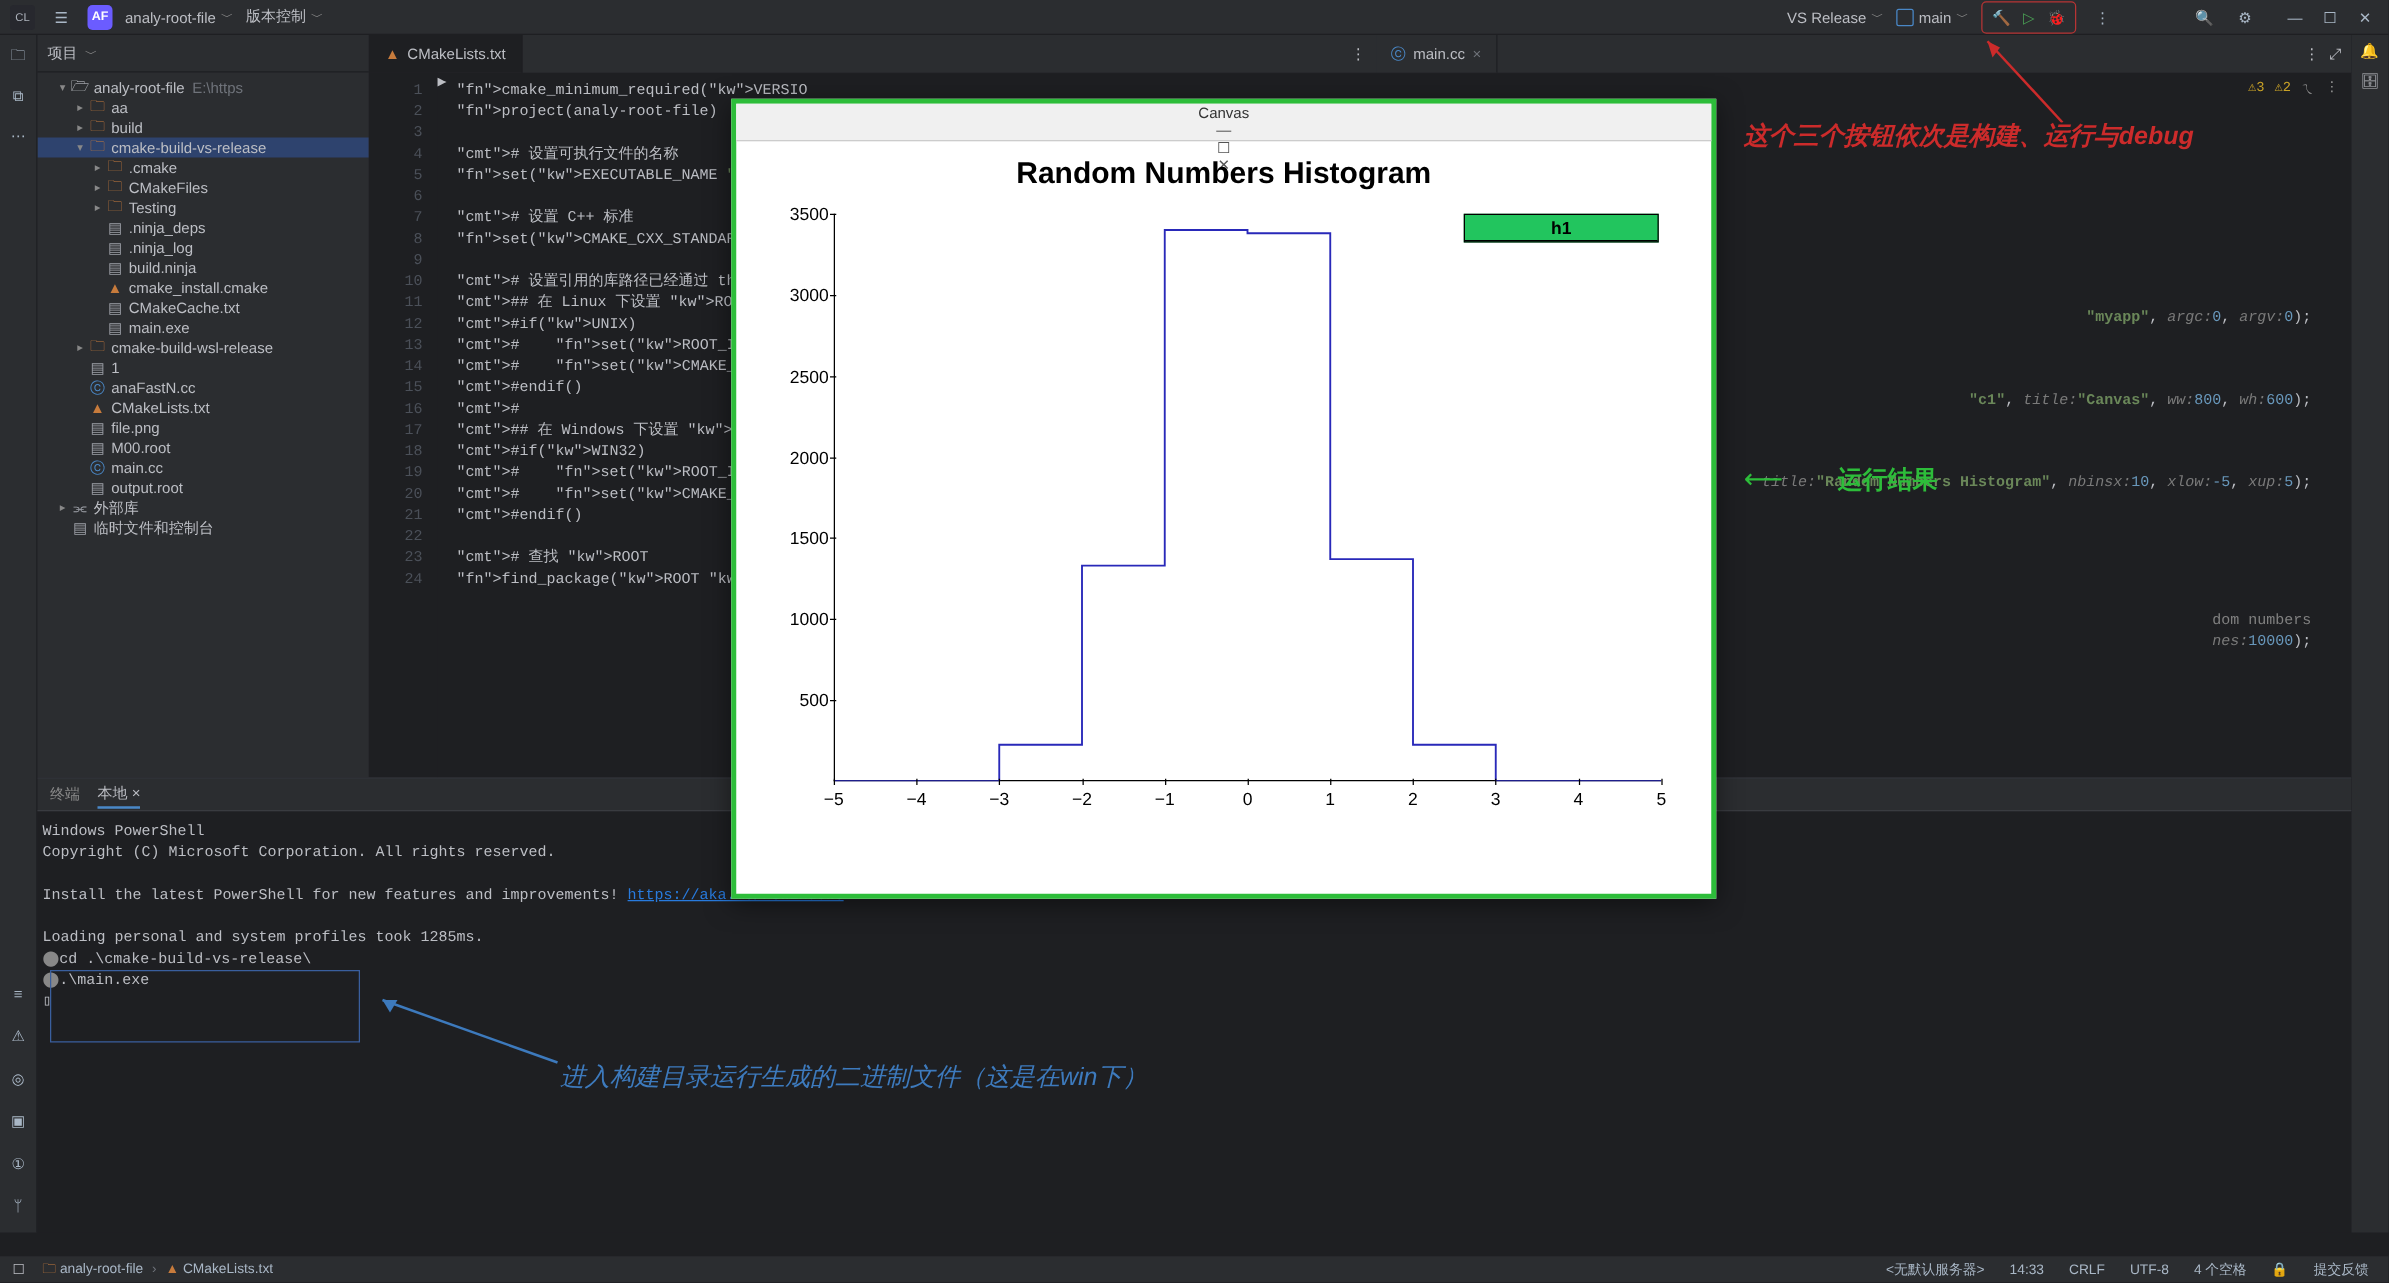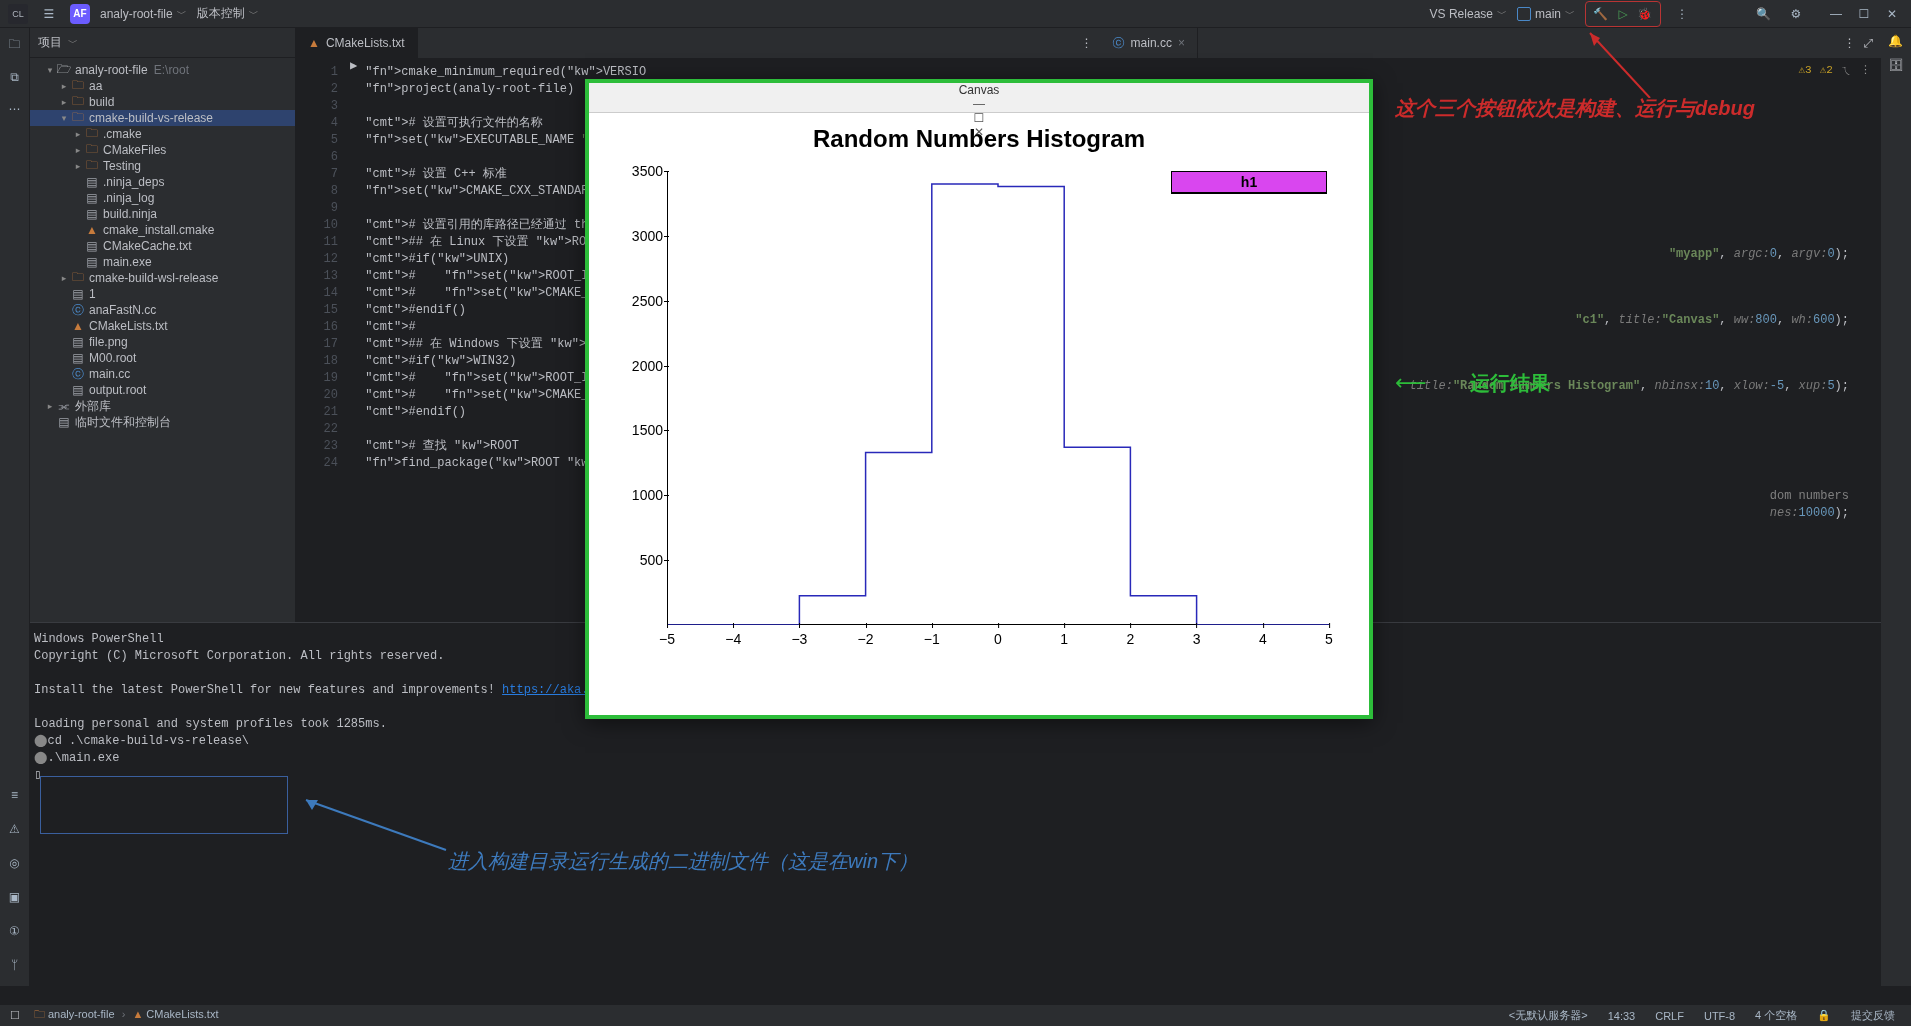--- a/index.html
+++ b/index.html
@@ -84,21 +84,21 @@
 .plot-title { text-align: center; font-size: 24px; font-weight: bold; margin: 4px 0 8px; }
 .plot-area { position: relative; width: 720px; height: 500px; margin: 0 auto; }
 .axis-l { position:absolute; left:48px; top:10px; bottom:36px; width:1px; background:#000; }
 .axis-b { position:absolute; left:48px; right:10px; bottom:36px; height:1px; background:#000; }
 .ytick { position:absolute; left:0; width:44px; text-align:right; font-size:14px; transform: translateY(-50%); }
 .ytick::after { content:""; position:absolute; right:-6px; top:50%; width:5px; height:1px; background:#000; }
 .xtick { position:absolute; bottom:14px; font-size:14px; transform: translateX(-50%); }
 .xtick::before { content:""; position:absolute; left:50%; top:-8px; width:1px; height:5px; background:#000; }
 .histo { position:absolute; left:48px; bottom:36px; right:10px; top:10px; }
 .hist-path { stroke:#2929b9; stroke-width:1.5; fill:none; }
-.statbox { position:absolute; right:12px; top:10px; width:156px; border:1px solid #000; background:#d946ef; font-size:14px; }
+.statbox { position:absolute; right:12px; top:10px; width:156px; border:1px solid #000; background:#22c55e; font-size:14px; }
 .statbox .shdr { text-align:center; border-bottom:1px solid #000; padding:2px; font-weight:bold; }
 .statbox .srow { display:flex; justify-content:space-between; padding:1px 6px; }
 
 
 .annot-red { position:absolute; color:#cc2b2b; font-weight:bold; font-size:20px; font-style: italic; }
 .annot-green { position:absolute; color:#2dbd3a; font-weight:bold; font-size:20px; }
 .annot-blue { position:absolute; color:#3d7abd; font-size:20px; font-style: italic; }
 .arrow-green { position:absolute; color:#2dbd3a; font-size:22px; }
 </style>
 </head>
@@ -164,21 +164,21 @@
 <div class="project-panel">
   <div class="project-header">
     <span>项目</span>
     <span class="chev">﹀</span>
   </div>
   <div class="project-tree" id="ptree">
       <div class="tree-row" style="padding-left: 14px;">
         <span class="arrow">▾</span>
         <span class="ficon" style="color: rgb(206, 208, 214);">🗁</span>
         <span class="tree-label">analy-root-file</span>
-        <span class="tree-path">E:\root</span>
+        <span class="tree-path">E:\https</span>
       </div>
       <div class="tree-row" style="padding-left: 28px;">
         <span class="arrow">▸</span>
         <span class="ficon" style="color: rgb(199, 123, 60);">🗀</span>
         <span class="tree-label">aa</span>
       </div>
       <div class="tree-row" style="padding-left: 28px;">
         <span class="arrow">▸</span>
         <span class="ficon" style="color: rgb(199, 123, 60);">🗀</span>
         <span class="tree-label">build</span>
@@ -361,20 +361,24 @@
 <span class="&lt;span">"cmt"</span>&gt;#    <span class="&lt;span">"fn"</span>&gt;set(<span class="&lt;span">"kw"</span>&gt;CMAKE_PREFIX_PATH  D
 <span class="&lt;span">"cmt"</span>&gt;#endif()
 &nbsp;
 <span class="&lt;span">"cmt"</span>&gt;# 查找 <span class="&lt;span">"kw"</span>&gt;ROOT
 <span class="&lt;span">"fn"</span>&gt;find_package(<span class="&lt;span">"kw"</span>&gt;ROOT <span class="&lt;span">"kw"</span>&gt;REQUIRED C</div>
     <div class="code-right mono" id="codeRight"><div style="position: absolute; right: 26px; top: 152px; text-align: right;"><span class="str2">"myapp"</span>, <span class="param">argc:</span><span class="num">0</span>, <span class="param">argv:</span><span class="num">0</span>);</div><div style="position: absolute; right: 26px; top: 218px; text-align: right;"><span class="str2">"c1"</span>, <span class="param">title:</span><span class="str2">"Canvas"</span>, <span class="param">ww:</span><span class="num">800</span>, <span class="param">wh:</span><span class="num">600</span>);</div><div style="position: absolute; right: 26px; top: 284px; text-align: right;"><span class="param">title:</span><span class="str2">"Random Numbers Histogram"</span>, <span class="param">nbinsx:</span><span class="num">10</span>, <span class="param">xlow:</span><span class="num">-5</span>, <span class="param">xup:</span><span class="num">5</span>);</div><div style="position: absolute; right: 26px; top: 394px; text-align: right;"><span class="cmt">dom numbers</span></div><div style="position: absolute; right: 26px; top: 411px; text-align: right;"><span class="param">nes:</span><span class="num">10000</span>);</div></div>
   </div>
 </div>
 
 <div class="terminal">
+  <div class="term-tabs">
+    <span class="term-tab">终端</span>
+    <span class="term-tab active"><span>本地</span> ×</span>
+  </div>
   <div class="term-body mono" id="termBody">Windows PowerShell
 Copyright (C) Microsoft Corporation. All rights reserved.
 &nbsp;
 Install the latest PowerShell for new features and improvements! <span class="term-link">https://aka.ms/PSWindows</span>
 &nbsp;
 Loading personal and system profiles took 1285ms.
 <span style="color:#888">⬤</span>cd .\cmake-build-vs-release\
 <span style="color:#888">⬤</span>.\main.exe
 ▯</div>
 </div>

